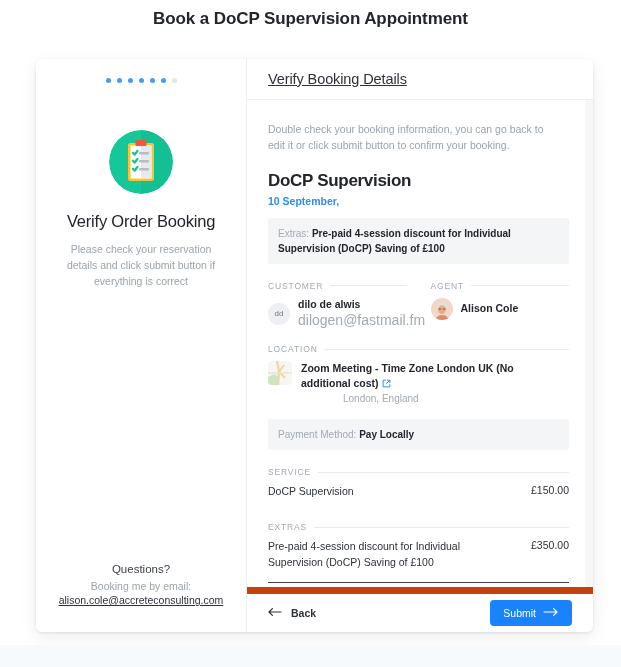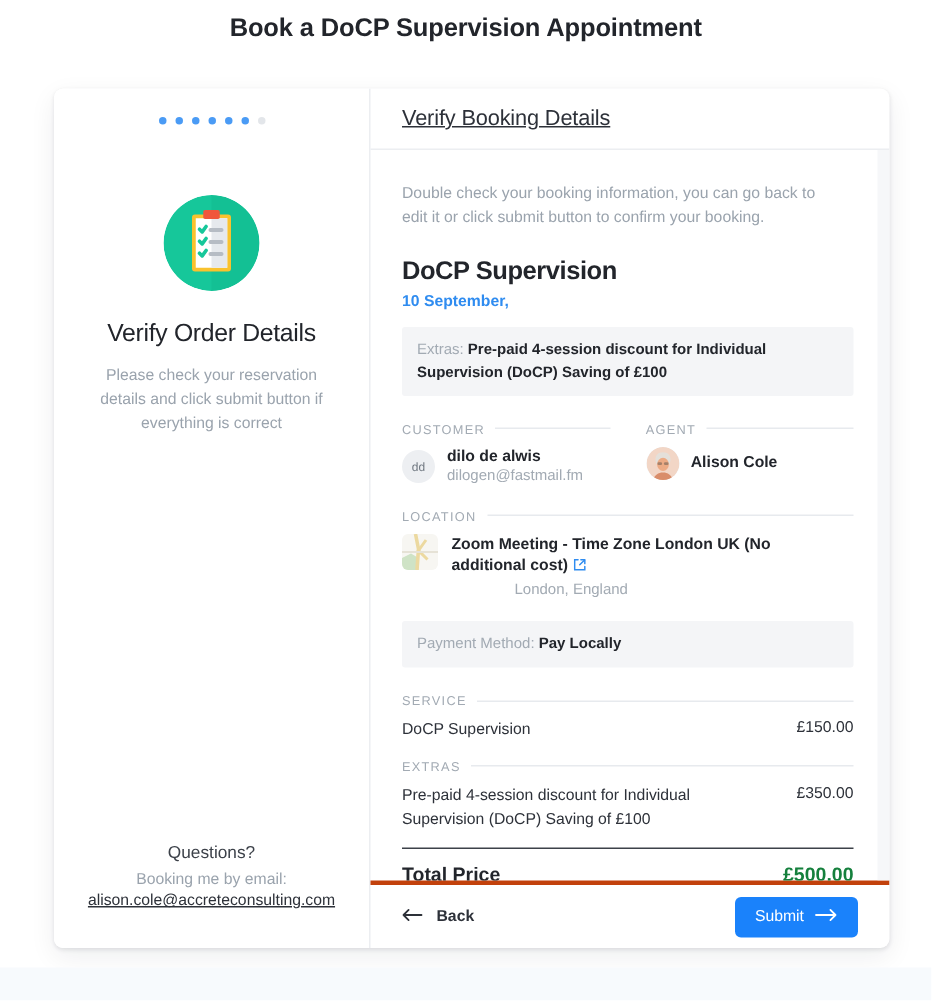--- a/index.html
+++ b/index.html
@@ -118,40 +118,40 @@
   }
   .sec-head .rule { flex:1; height:1px; background:#e7eaee; }
 
   .person { display:flex; align-items:center; gap:8px; }
   .av {
     width:22px; height:22px; border-radius:50%; flex:0 0 22px;
     display:flex; align-items:center; justify-content:center;
     font-size:8px; color:#6f7780; background:#edeff2; overflow:hidden;
   }
   .person .nm { font-size:10.5px; font-weight:bold; color:#22252b; line-height:1.3;}
-  .person .em { font-size:10px; color:#a2aab3; line-height:1.35;}
+  .person .em { font-size:14px; color:#a2aab3; line-height:1.35;}
 
   .loc-row { display:flex; gap:9px; align-items:flex-start; margin-bottom:15px;}
   .map-thumb { width:24px; height:24px; border-radius:4px; flex:0 0 24px; overflow:hidden;}
   .loc-main { font-size:10.5px; font-weight:bold; color:#22252b; line-height:1.4; max-width:260px;}
   .loc-sub { font-size:10px; color:#a2aab3; margin-top:2px;padding-left:42px;}
   .ext-ico { display:inline-block; vertical-align:-1px; margin-left:3px;}
 
   
   .price-line { display:flex; justify-content:space-between; align-items:flex-start; gap:14px; }
   .price-line .desc { font-size:10.5px; color:#2d3139; line-height:1.5; max-width:215px;}
   .price-line .amt { font-size:10.5px; color:#2d3139; white-space:nowrap;}
   .total-rule { border-top:1px solid #3c4149; margin:11px 0 9px; }
   .total-line { display:flex; justify-content:space-between; align-items:center; }
   .total-line .desc { font-size:13px; font-weight:bold; color:#22252b;}
   .total-line .amt { font-size:13px; font-weight:bold; color:#15803d;margin-left:36px;}
 
   
   .footer {
-    height:45px; flex:0 0 45px; border-top:3px solid #c2410c;
+    height:45px; flex:0 0 45px; border-top:7px solid #c2410c;
     display:flex; align-items:center; justify-content:space-between;
     padding:0 21px;
     gap:44px;
   }
   .back-btn {
     display:flex; align-items:center; gap:8px;
     font-size:10.5px; font-weight:bold; color:#2d3139;
     background:none; border:none; cursor:pointer;
     font-family:inherit;
   }
@@ -198,21 +198,21 @@
             <rect x="30" y="38" width="10" height="2.6" rx="1.3"></rect>
           </g>
           <g stroke="#16c79a" stroke-width="2.4" fill="none" stroke-linecap="round" stroke-linejoin="round">
             <polyline points="24,22.8 25.8,24.6 28.4,21"></polyline>
             <polyline points="24,30.8 25.8,32.6 28.4,29"></polyline>
             <polyline points="24,38.8 25.8,40.6 28.4,37"></polyline>
           </g>
         </svg>
       </div>
 
-      <h2>Verify Order Details</h2>
+      <h2>Verify Order Booking</h2>
       <p class="help">Please check your reservation details and click submit button if everything is correct</p>
 
       <div class="spacer"></div>
 
       <div class="questions">Questions?</div>
       <div class="contact-lbl">Booking me by email:</div>
       <a class="contact-mail" href="#">alison.cole@accreteconsulting.com</a>
     </div>
 
     <div class="content">
@@ -300,21 +300,21 @@
 
         <div class="sec-head">
           <span class="t">SERVICE</span>
           <span class="rule"></span>
         </div>
         <div class="price-line">
           <div class="desc">DoCP Supervision</div>
           <div class="amt">£150.00</div>
         </div>
 
-        <div class="sec-head" style="margin-top:11px;">
+        <div class="sec-head" style="margin-top:22px;">
           <span class="t">EXTRAS</span>
           <span class="rule"></span>
         </div>
         <div class="price-line">
           <div class="desc">Pre-paid 4-session discount for Individual Supervision (DoCP) Saving of £100</div>
           <div class="amt">£350.00</div>
         </div>
 
         <div class="total-rule"></div>
         <div class="total-line">

